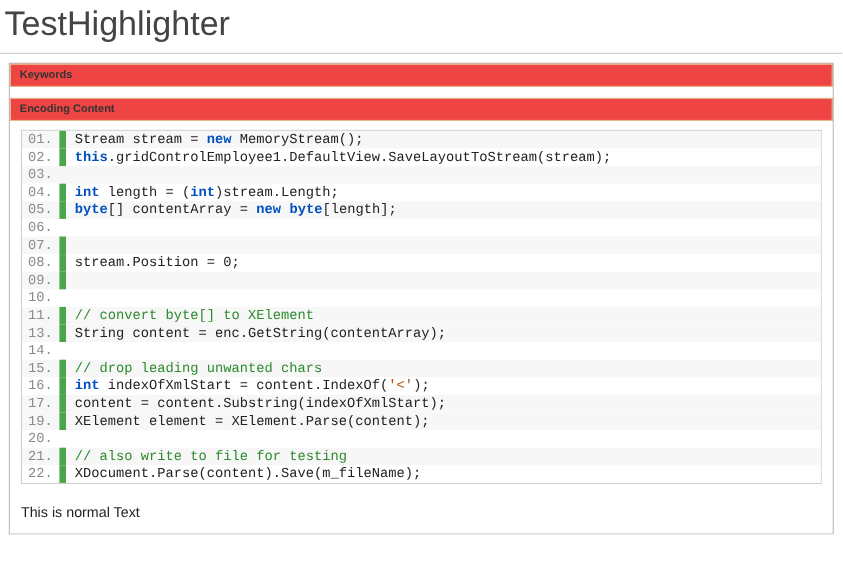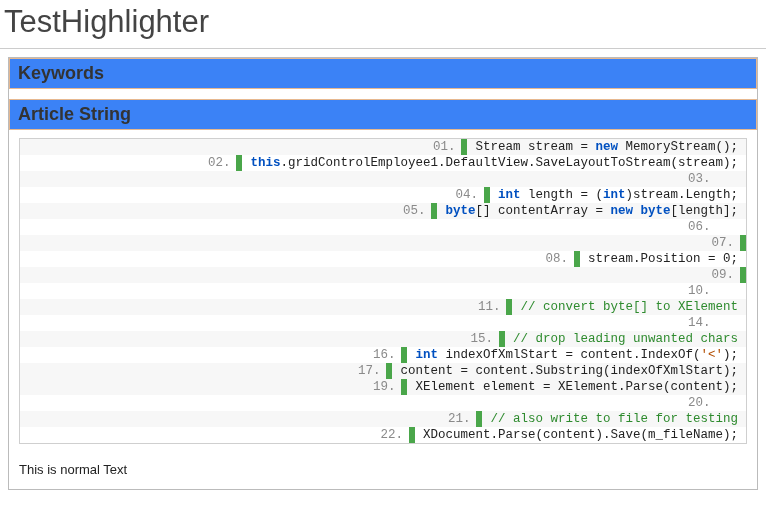--- a/index.html
+++ b/index.html
@@ -17,40 +17,39 @@
     padding: 4px 4px 8px 4px;
     border-bottom: 1px solid #ccc;
     margin: 0;
   }
   .outer {
     border: 1px solid #bbb;
     margin: 8px 8px 0 8px;
     background: #fff;
   }
   .section-header {
-    background: #3b82f6;
+    background: #ef4444;
     border: 1px solid #e6b890;
     padding: 4px 8px;
     font-weight: bold;
     color: #333;
-    font-size: 18px;
+    font-size: 10px;
   }
   .section-body {
     padding: 8px 10px;
   }
   .code-wrap {
     font-family: Consolas, "Courier New", monospace;
     font-size: 12.5px;
     line-height: 16px;
     border: 1px solid #cfcfcf;
   }
   .coderow {
     display: flex;
     align-items: stretch;
-    justify-content: flex-end;
   }
   .coderow.odd  { background: #f7f7f7; }
   .coderow.even { background: #ffffff; }
   .gutter {
     width: 34px;
     text-align: right;
     padding: 0 6px 0 0;
     color: #8a8a8a;
     user-select: none;
   }
@@ -80,21 +79,21 @@
 <body>
 
 <h1 class="page-title">TestHighlighter</h1>
 
 <div class="outer">
 
   <div class="section-header">Keywords</div>
 
   <div style="height:10px"></div>
 
-  <div class="section-header">Article String</div>
+  <div class="section-header">Encoding Content</div>
 
   <div class="section-body">
     <div class="code-wrap" id="code-wrap">
         <div class="coderow odd">
           <div class="gutter">01.</div>
           <div class="mark"></div>
           <div class="code"><span>Stream stream = </span><span class="tok-kw">new</span><span> MemoryStream();</span></div>
         </div>
         <div class="coderow even">
           <div class="gutter">02.</div>
@@ -137,20 +136,25 @@
         <div class="coderow even">
           <div class="gutter">10.</div>
           <div class="nomark"></div>
           <div class="code"> </div>
         </div>
         <div class="coderow odd">
           <div class="gutter">11.</div>
           <div class="mark"></div>
           <div class="code"><span class="tok-cm">// convert byte[] to XElement</span></div>
         </div>
+        <div class="coderow odd">
+          <div class="gutter">13.</div>
+          <div class="mark"></div>
+          <div class="code"><span>String content = enc.GetString(contentArray);</span></div>
+        </div>
         <div class="coderow even">
           <div class="gutter">14.</div>
           <div class="nomark"></div>
           <div class="code"> </div>
         </div>
         <div class="coderow odd">
           <div class="gutter">15.</div>
           <div class="mark"></div>
           <div class="code"><span class="tok-cm">// drop leading unwanted chars</span></div>
         </div>

